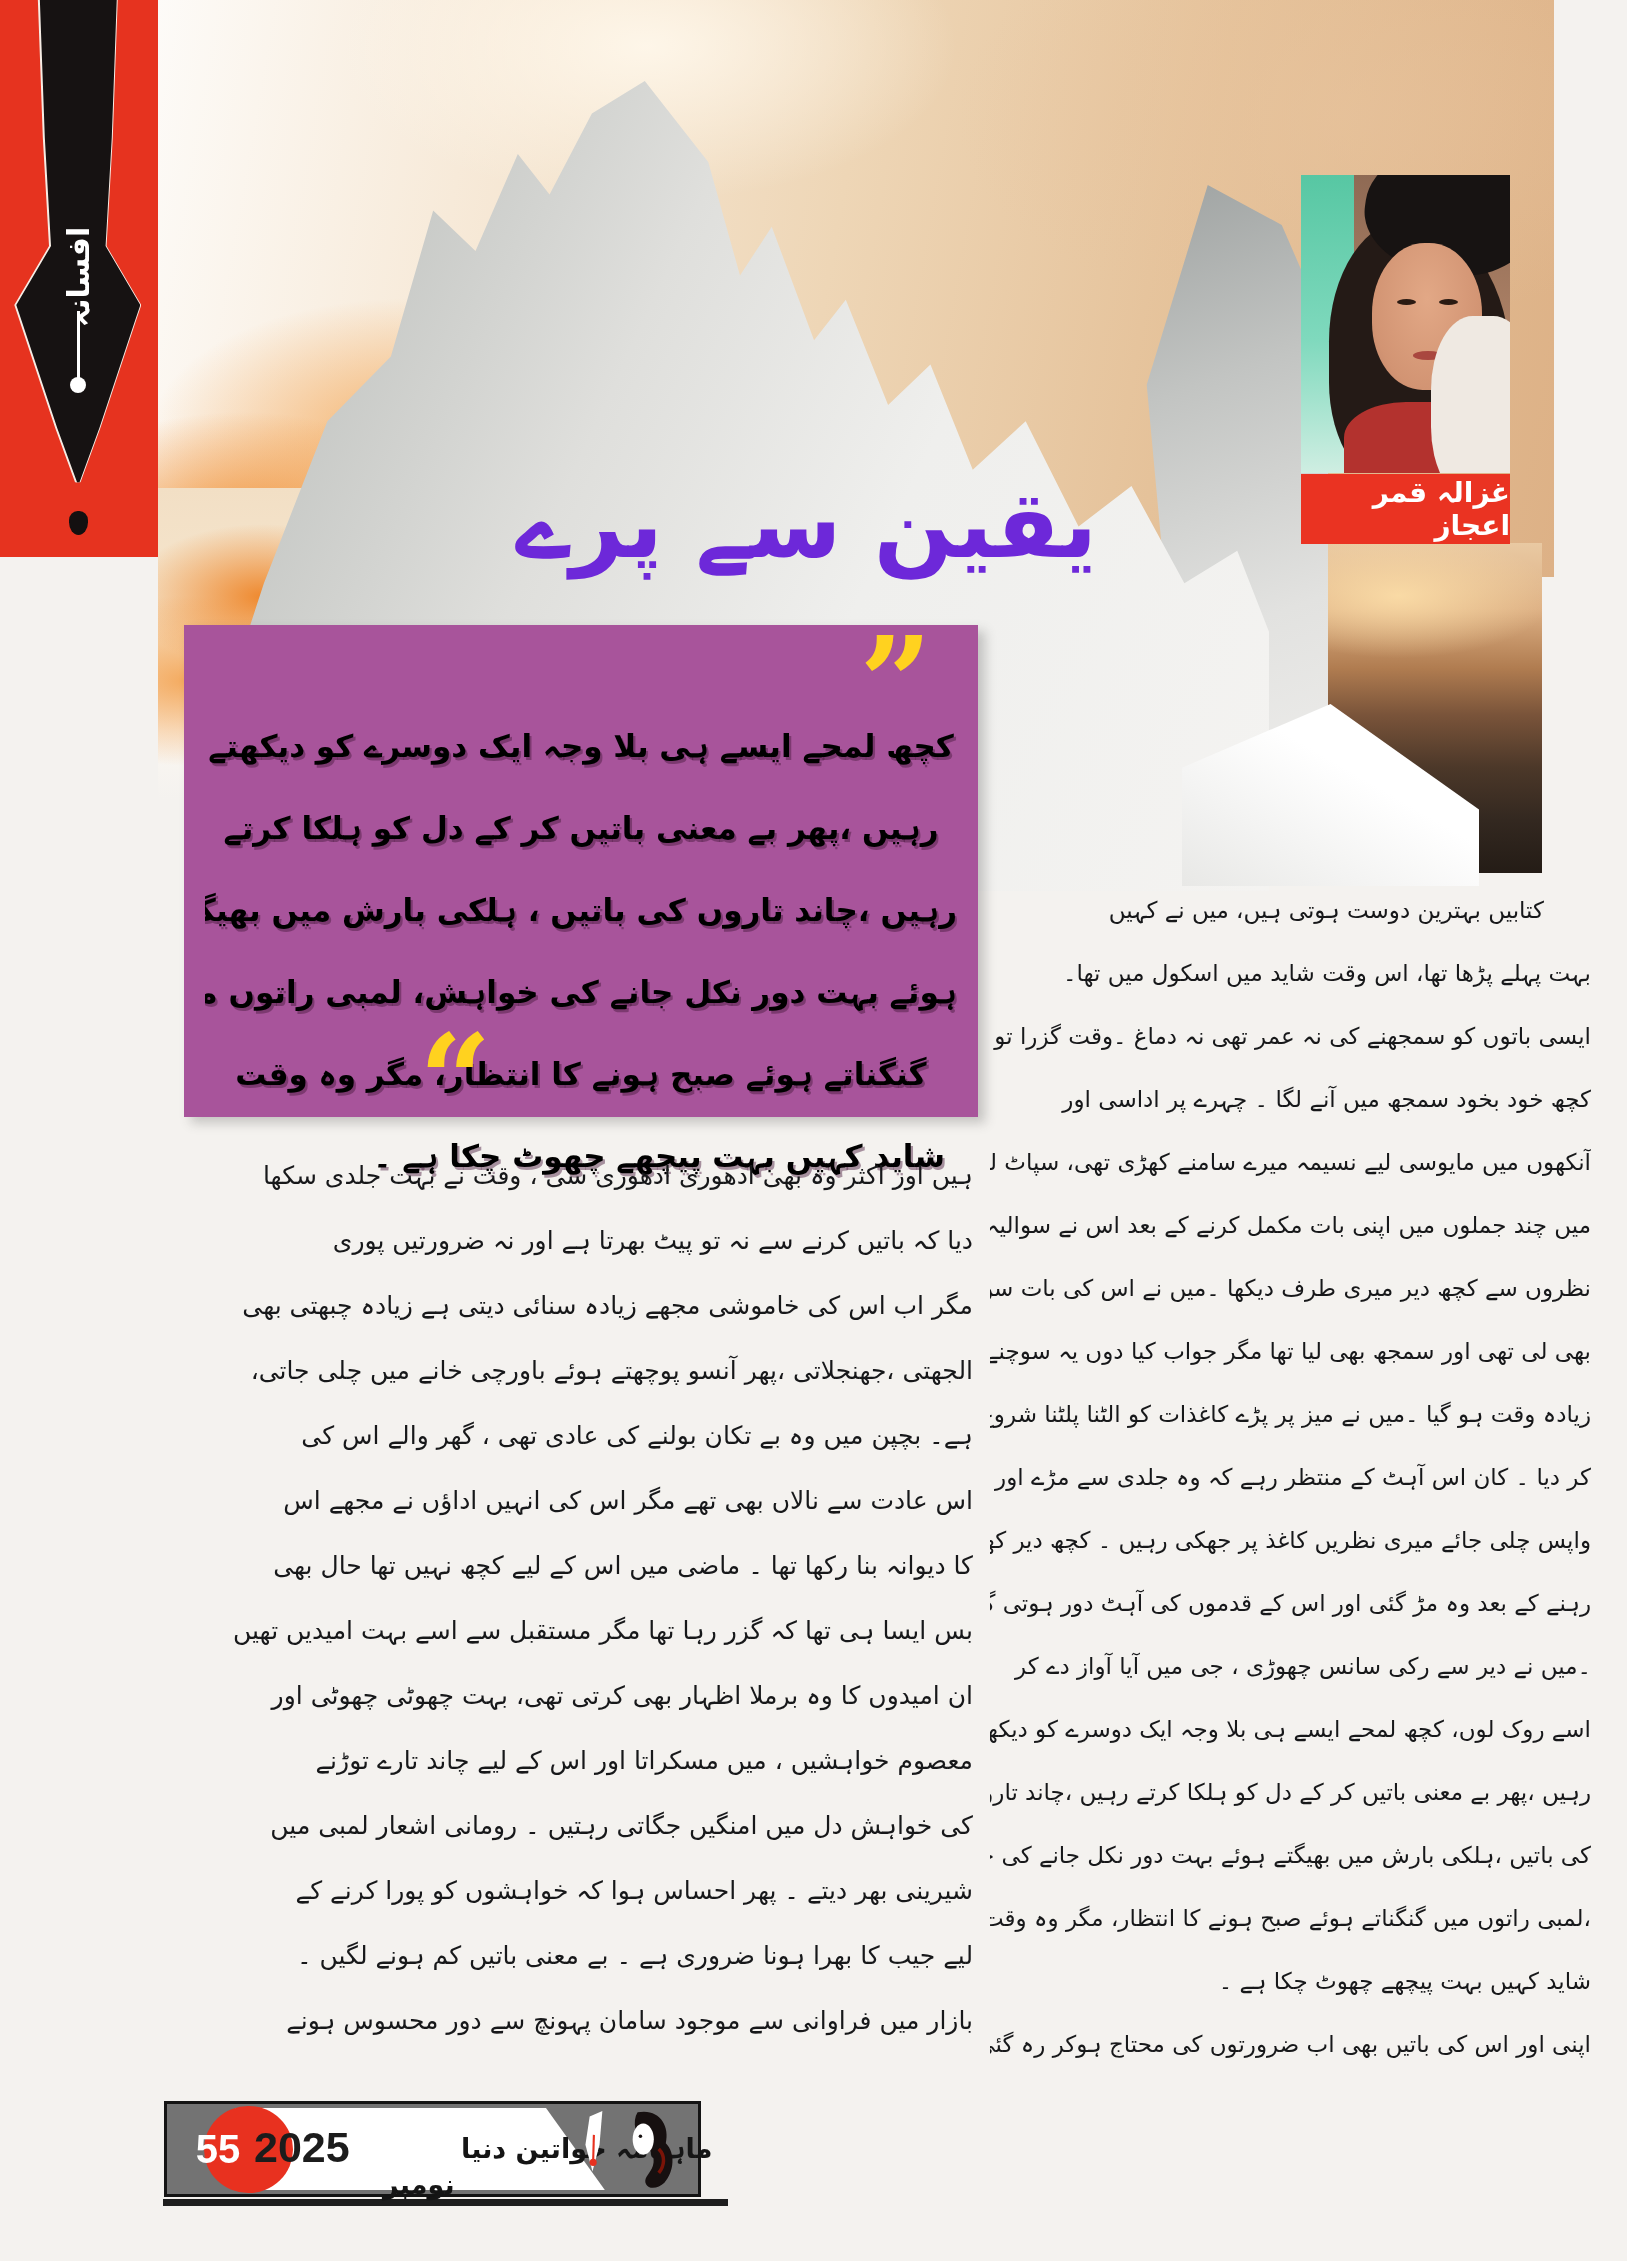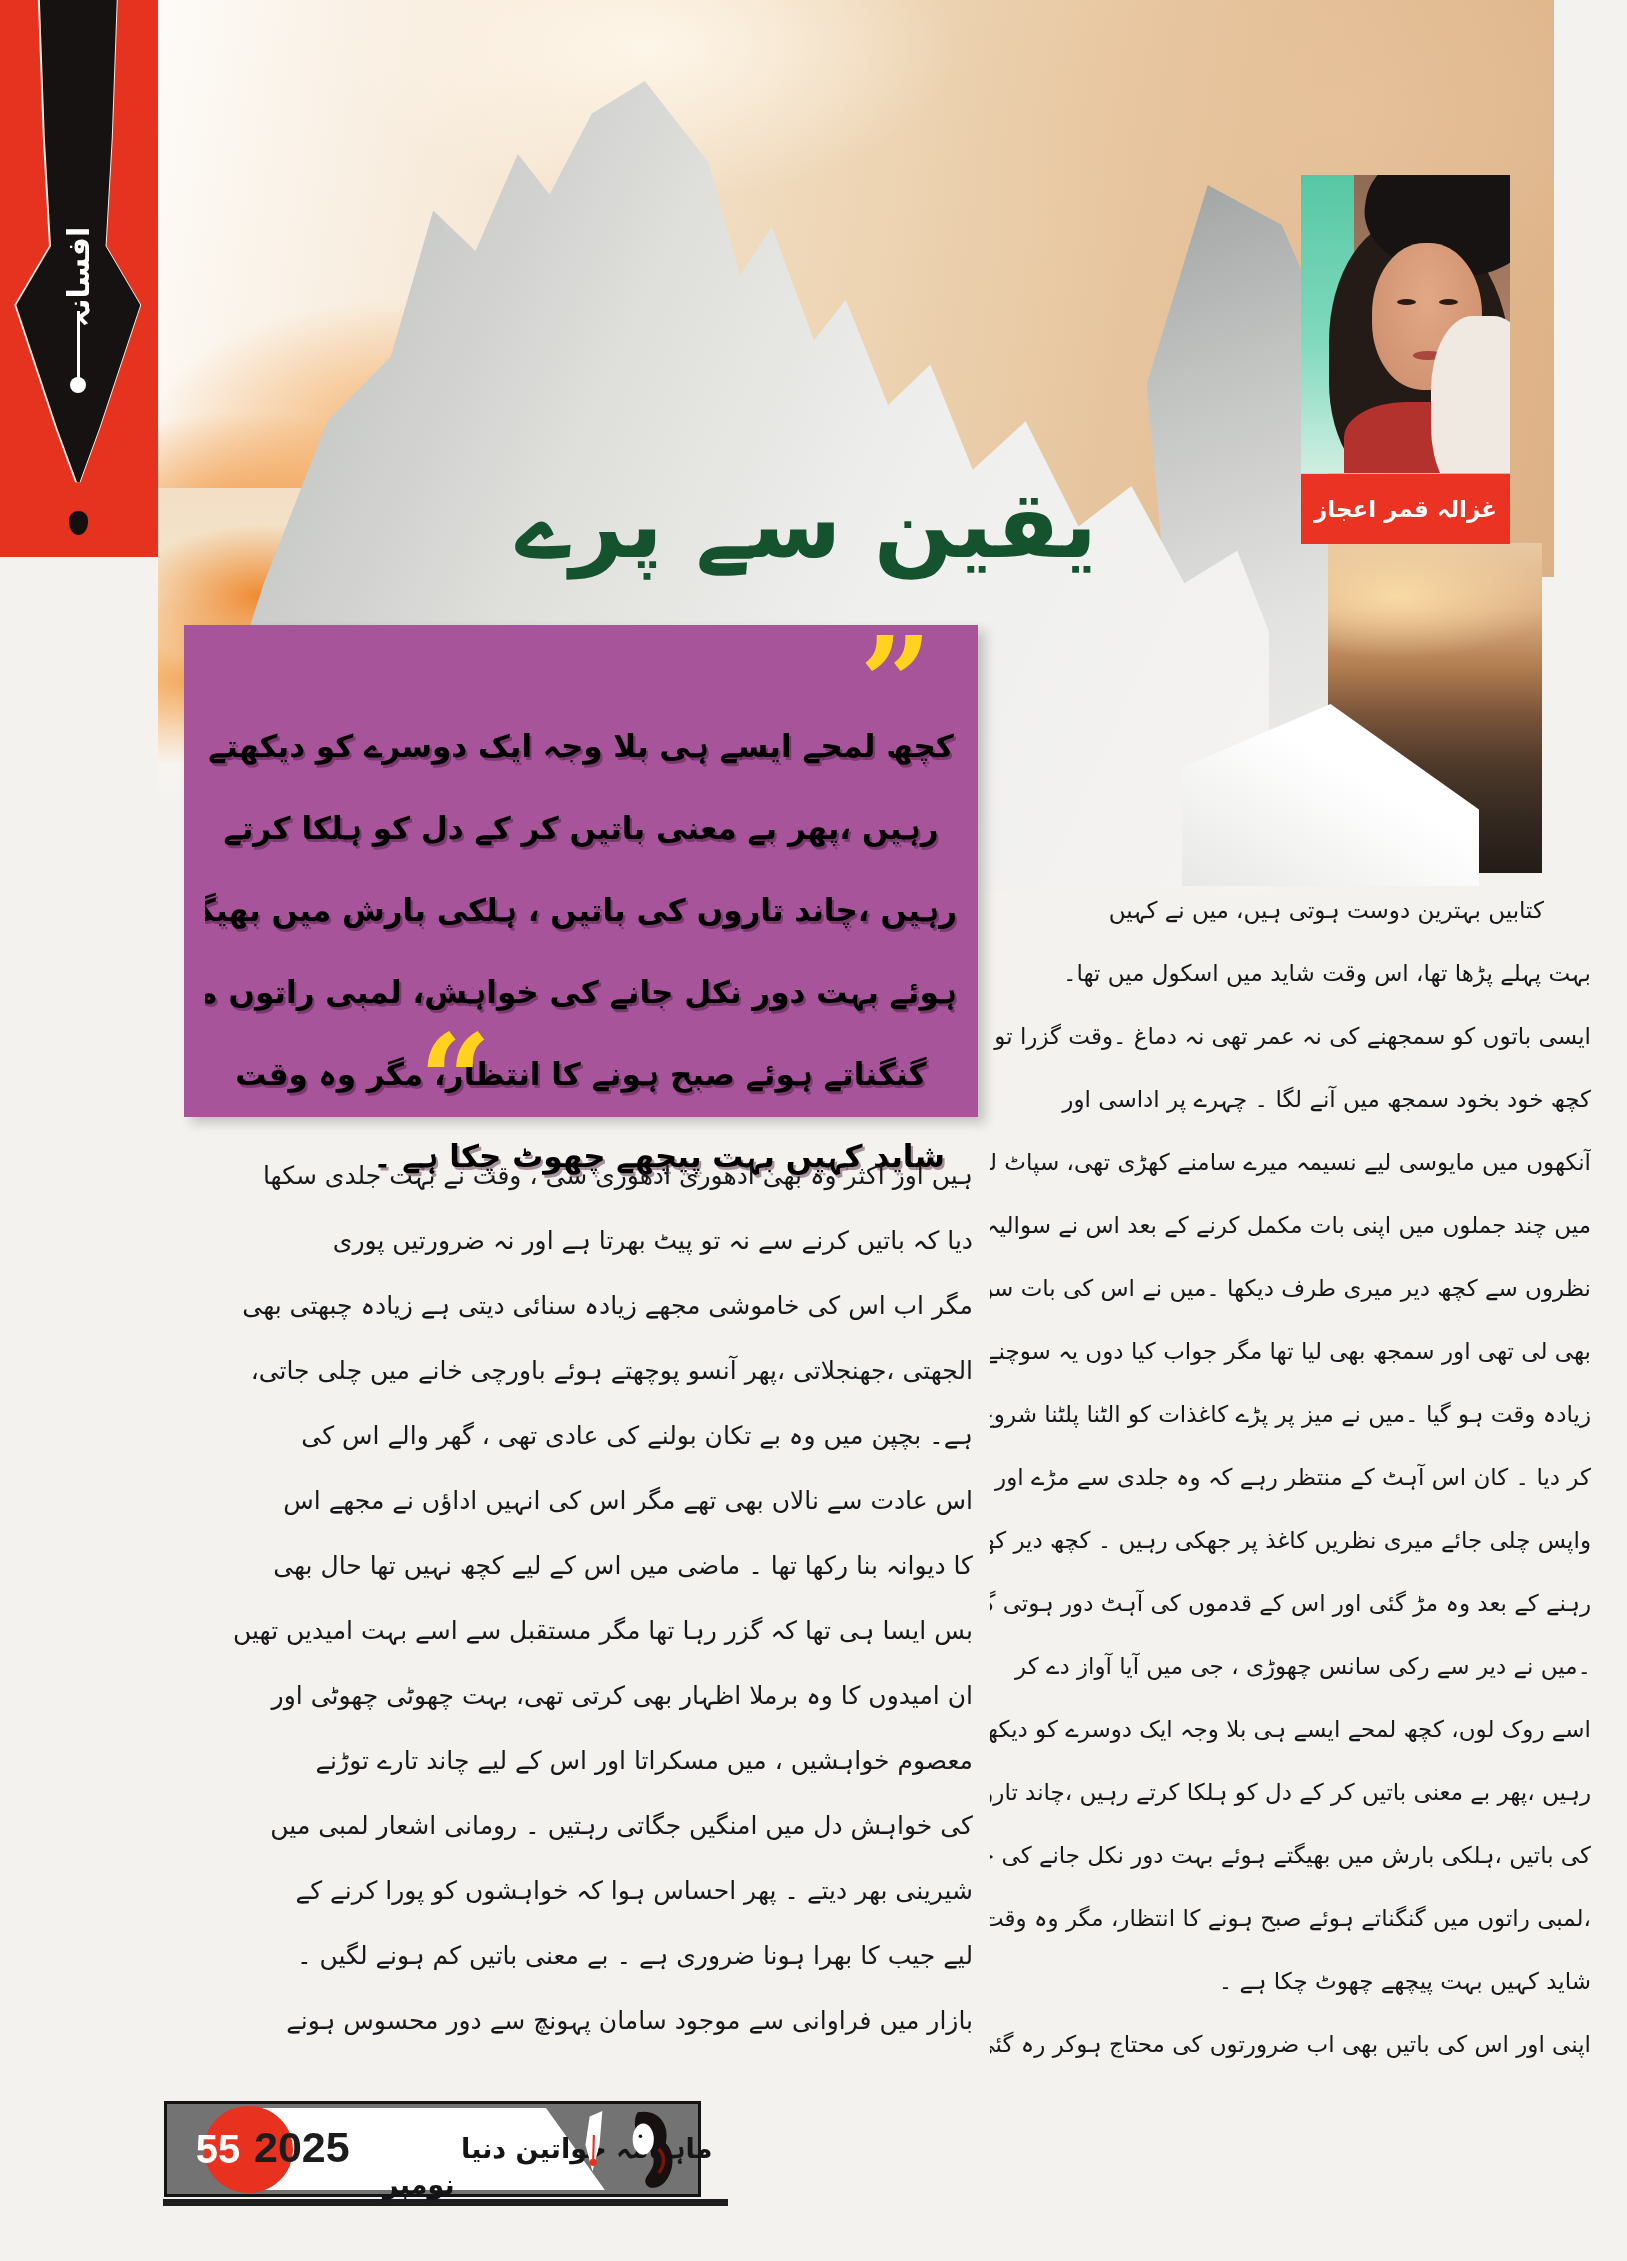--- a/index.html
+++ b/index.html
@@ -57,26 +57,26 @@
      background:radial-gradient(ellipse at 50% 38%,#e2a886 0%,#d29473 70%,#bb8166 100%);}
   .portrait .eye{position:absolute;width:19px;height:6px;background:#2a1a12;border-radius:50%;}
   .portrait .eye.l{left:96px;top:124px;}
   .portrait .eye.r{left:138px;top:124px;}
   .portrait .lips{position:absolute;left:112px;top:176px;width:30px;height:9px;background:#a9473f;border-radius:50%;}
   .portrait .dress{position:absolute;left:43px;bottom:-18px;width:155px;height:89px;background:#b3322e;
      border-radius:40% 40% 0 0;}
   .portrait .shawl{position:absolute;right:-25px;top:141px;width:104px;height:185px;background:#efe9e2;
      border-radius:40%;}
   .caption{position:absolute;left:1301px;top:474px;width:209px;height:70px;background:#ea3322;
-     display:flex;align-items:center;justify-content:center;color:#ffffff;font-size:23px;font-weight:bold;
+     display:flex;align-items:center;justify-content:center;color:#ffffff;font-size:28px;font-weight:bold;
      direction:rtl;}
 
   
   .title{position:absolute;left:444px;top:451px;width:725px;height:155px;direction:rtl;text-align:center;
-     color:#14532d;font-size:93px;font-weight:bold;line-height:148px;white-space:nowrap;}
+     color:#6d28d9;font-size:93px;font-weight:bold;line-height:148px;white-space:nowrap;}
 
   
   .quote-box{position:absolute;left:184px;top:625px;width:794px;height:492px;background:#a8549b;
      box-shadow:7.4px 6px 10.4px rgba(60,60,60,.25);}
   .quote-mark{position:absolute;color:#ffd21f;font-family:"DejaVu Serif", serif;font-weight:bold;
      font-size:126px;line-height:74px;}
   .quote-mark.open{top:21px;right:46px;}
   .quote-mark.close{left:235px;top:418px;}
   .quote-lines{position:absolute;top:80px;left:21px;right:21px;direction:rtl;}
   .quote-lines .qline{height:82px;line-height:82px;text-align:center;color:#000000;font-size:31px;

